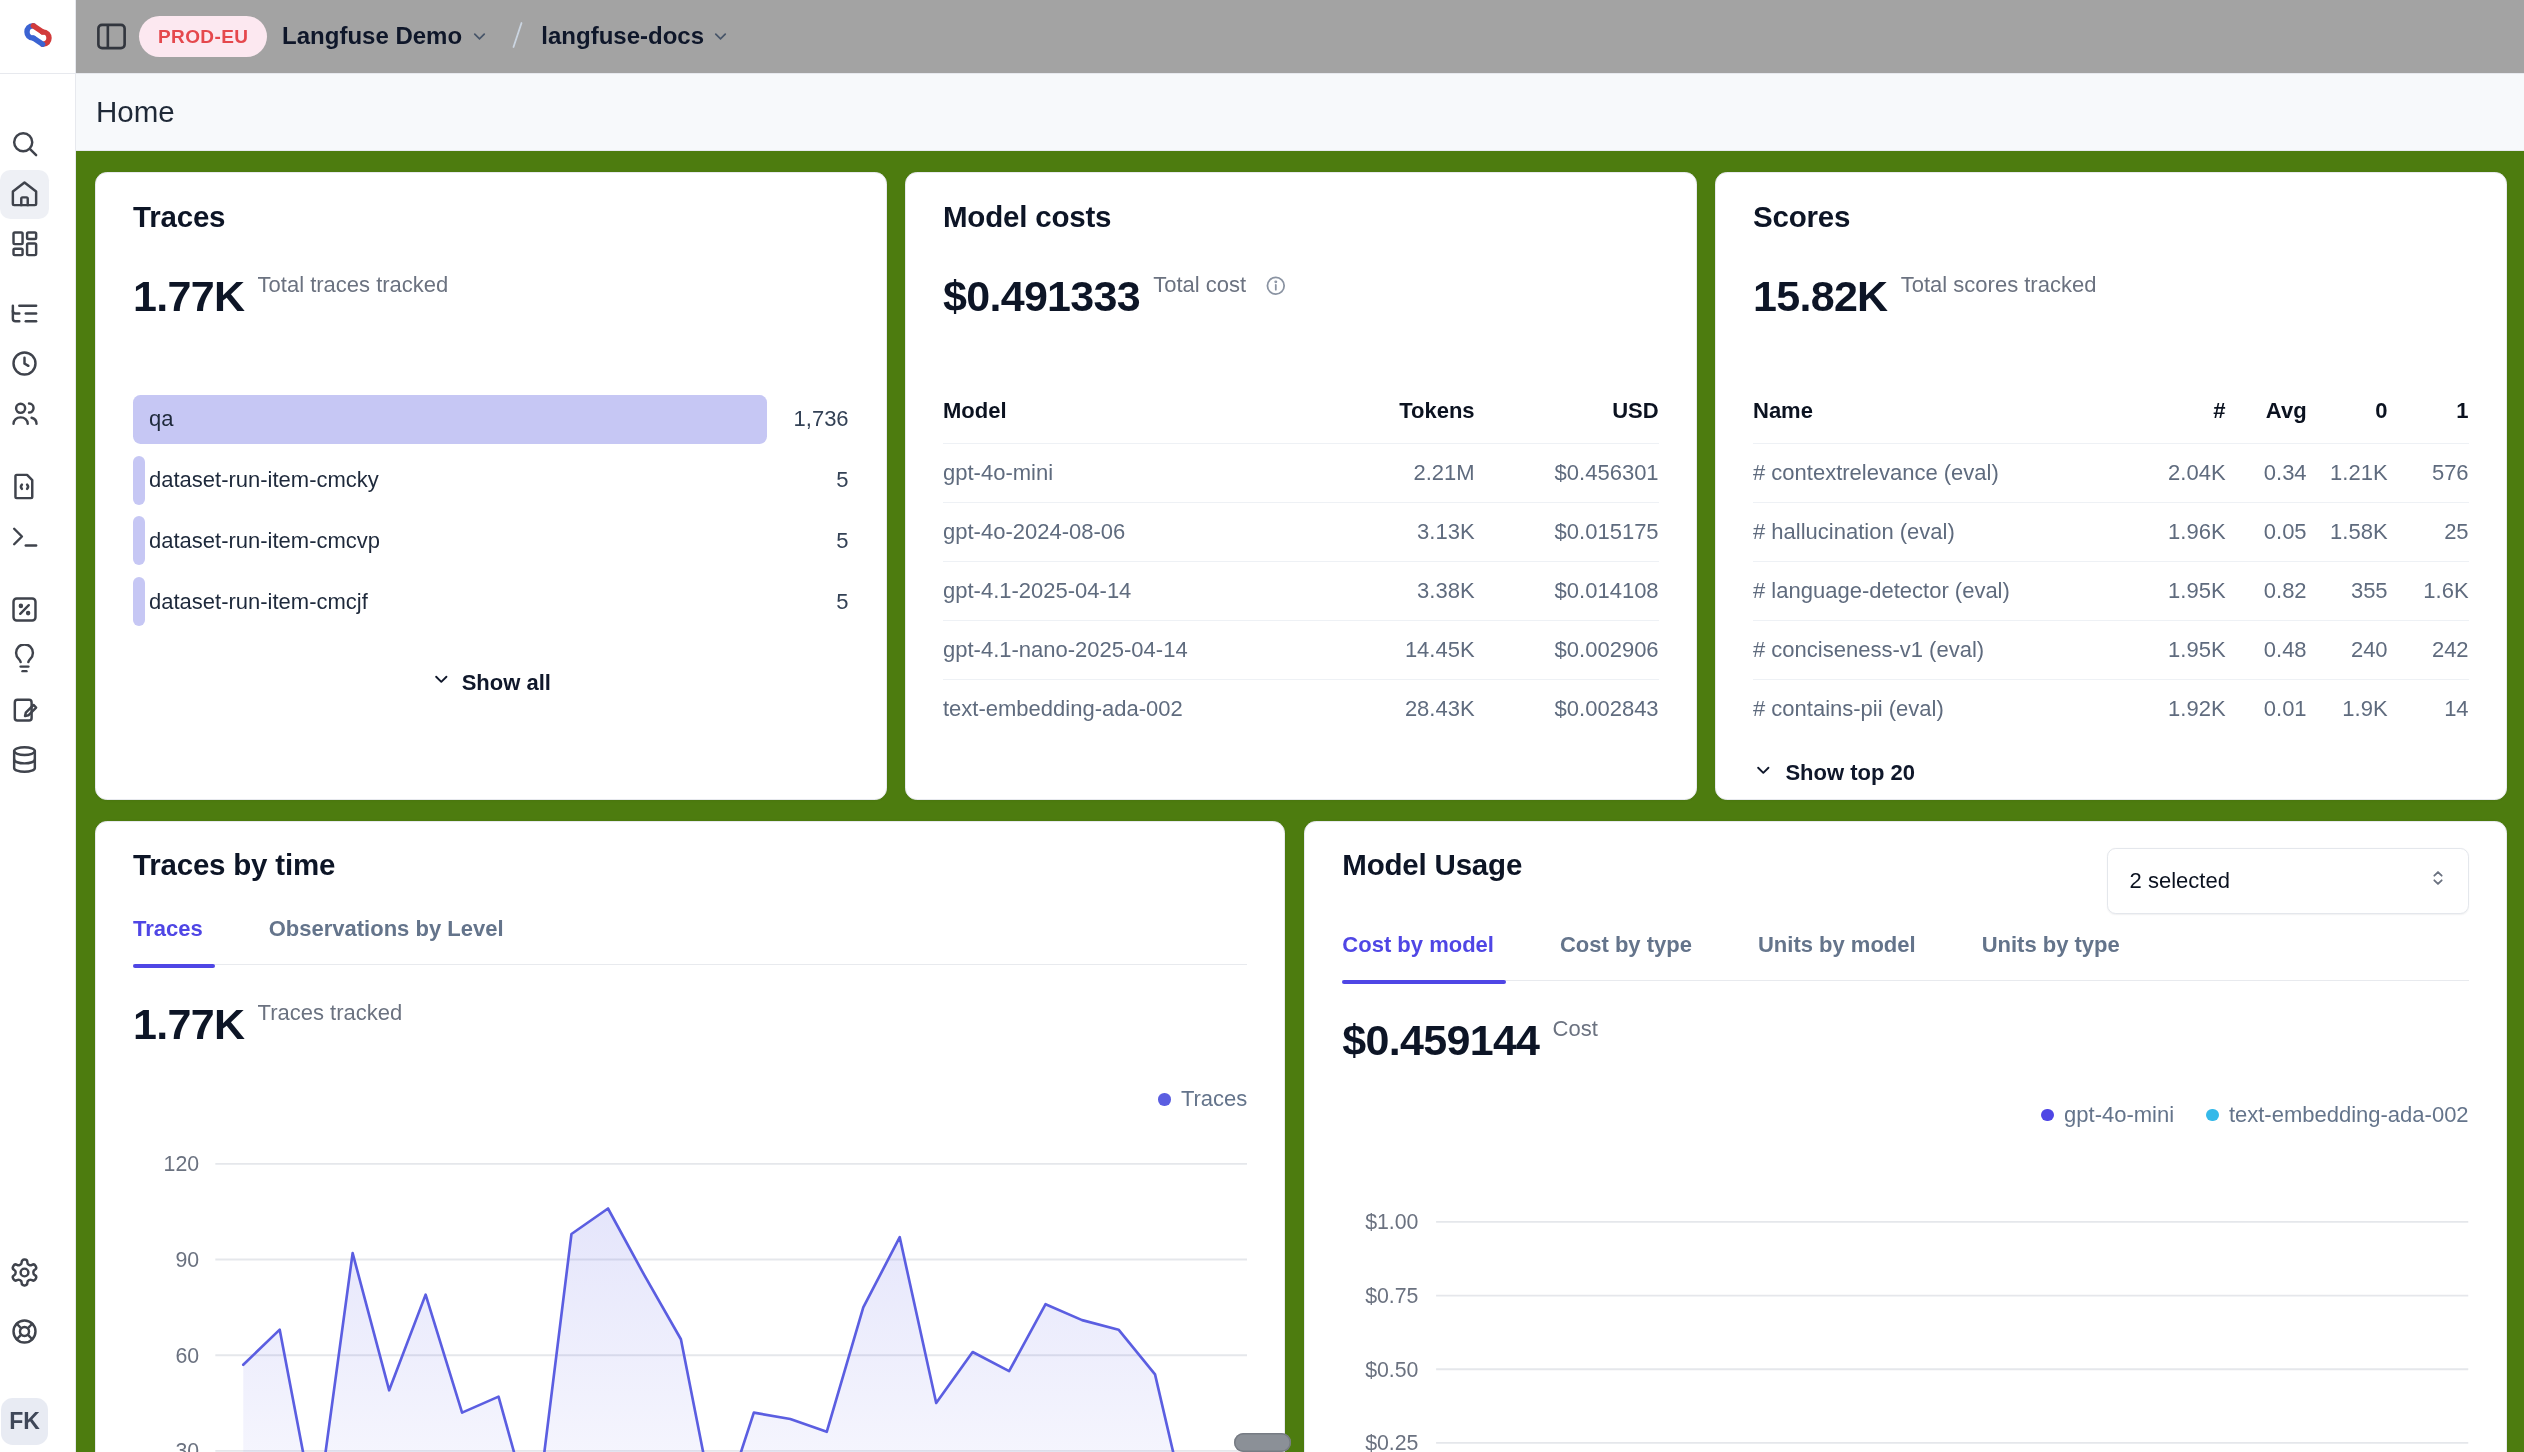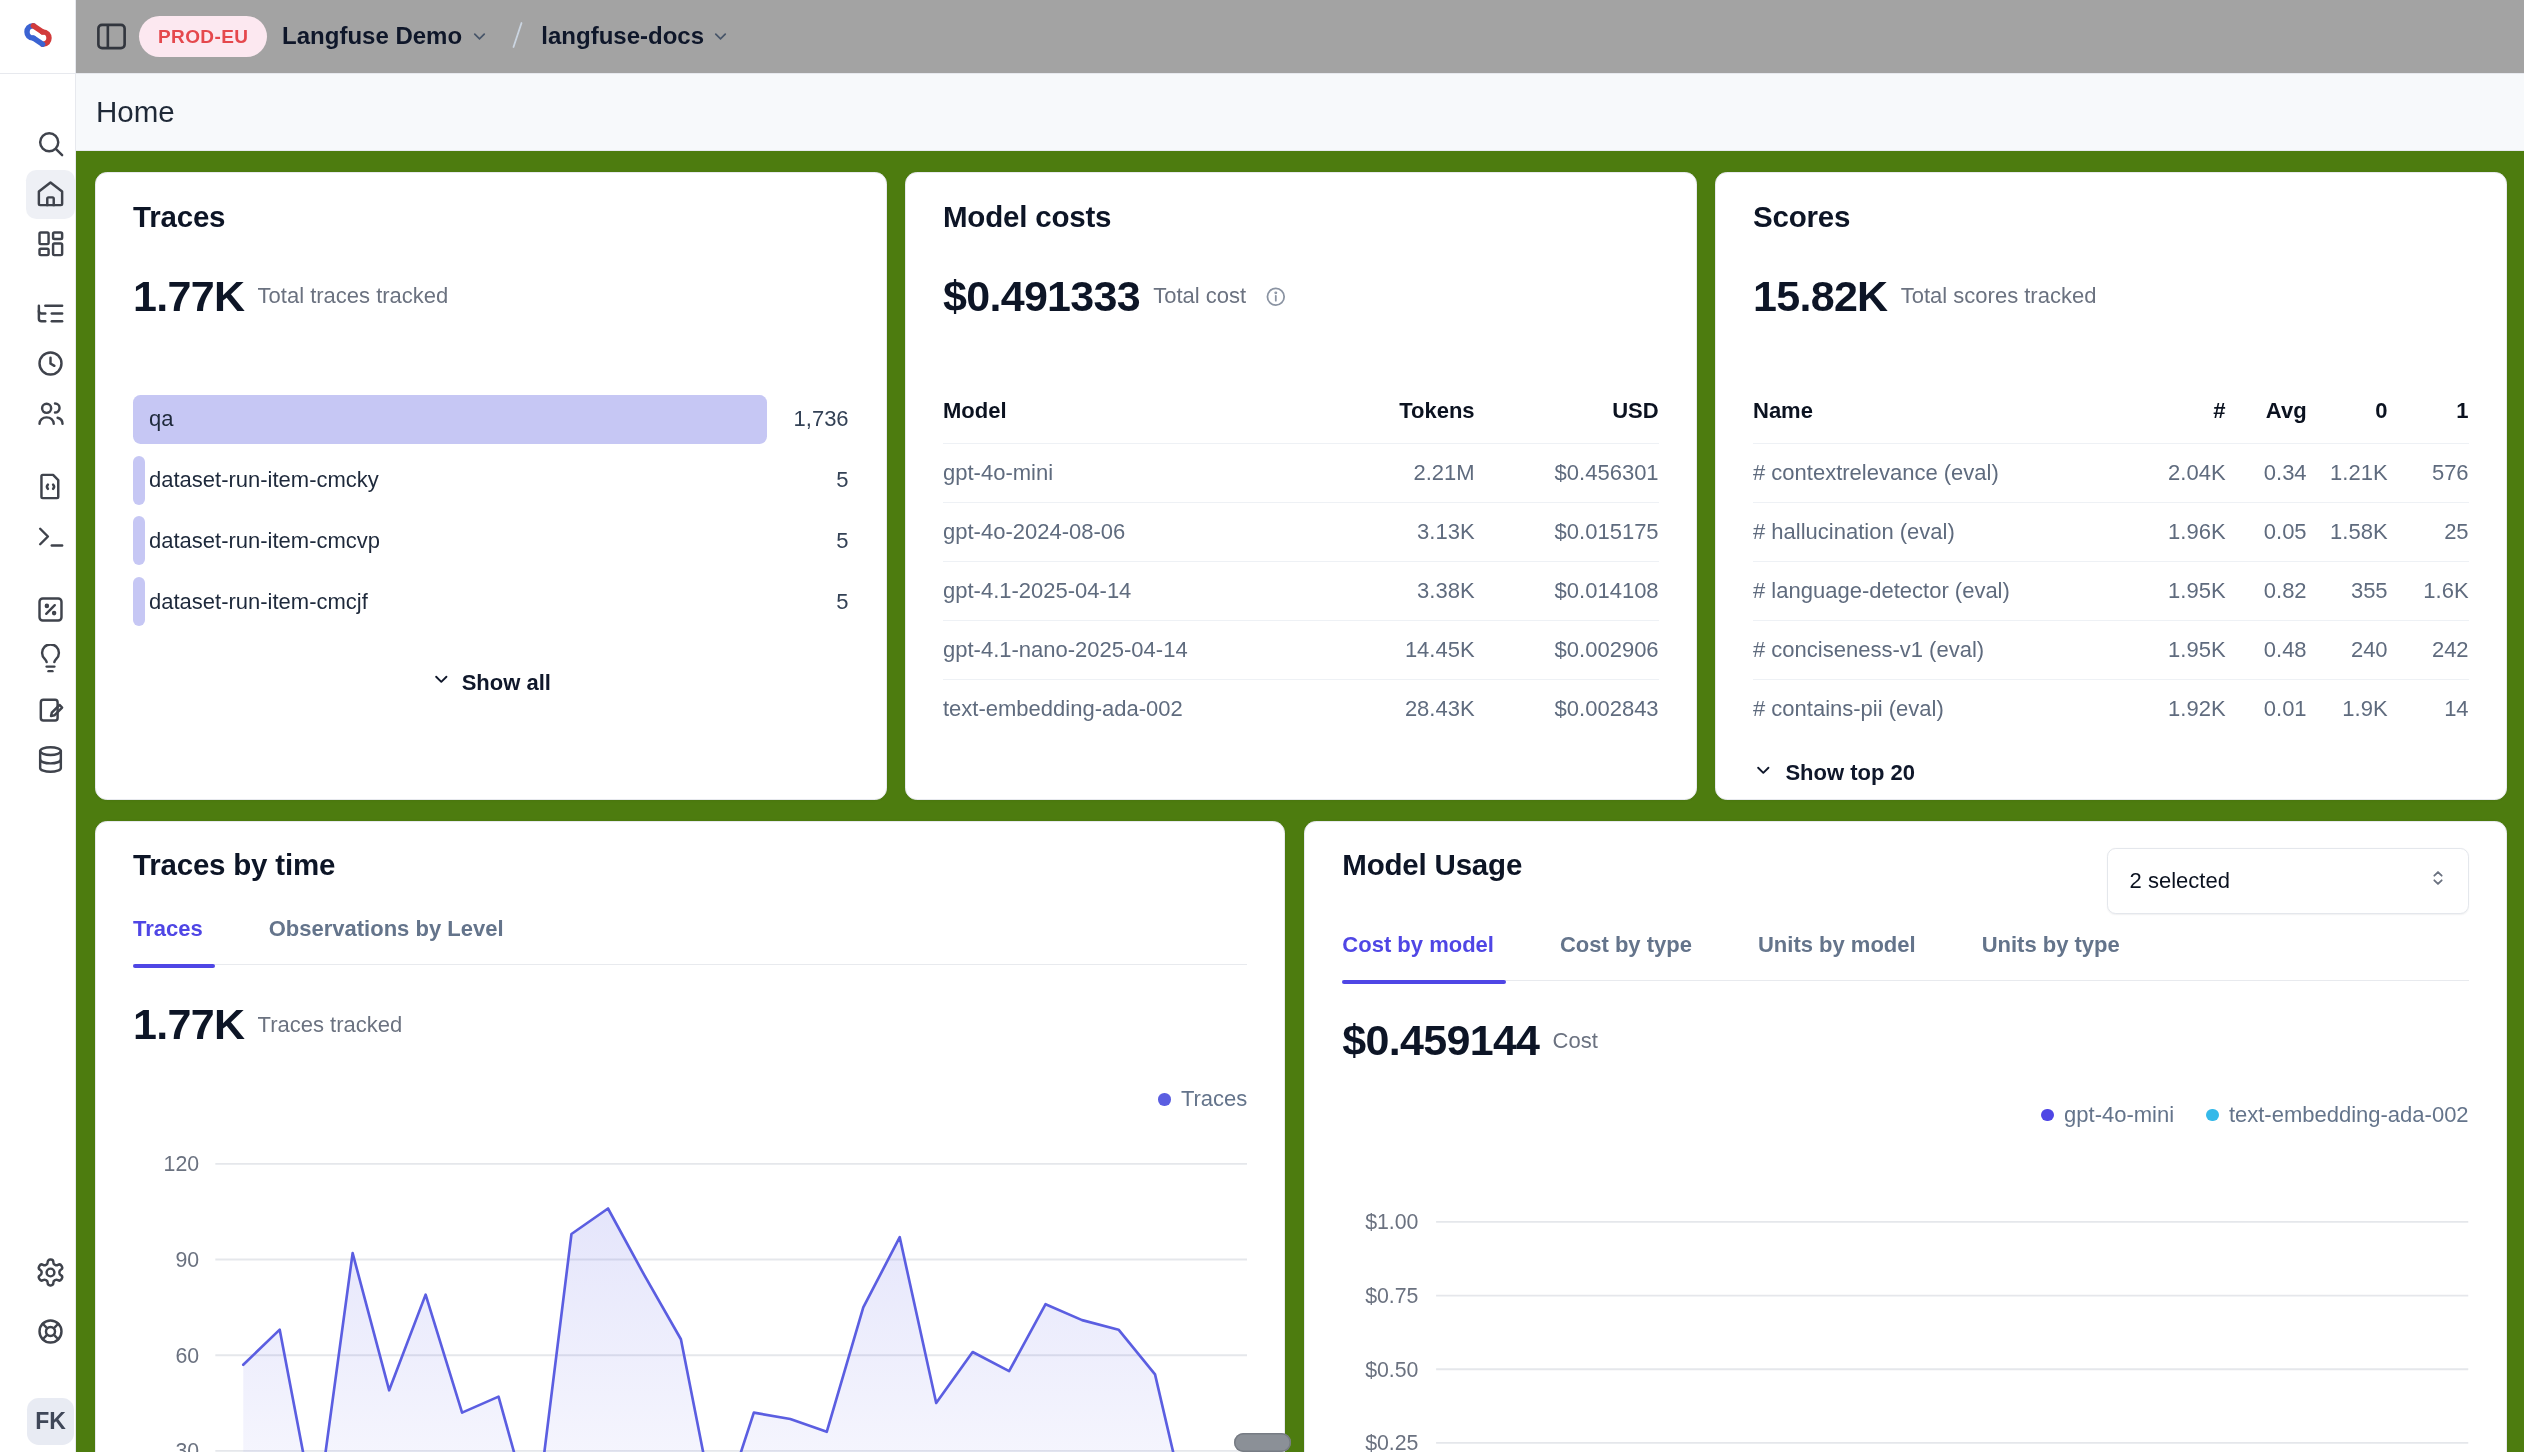--- a/index.html
+++ b/index.html
@@ -19,39 +19,39 @@
   .crumb { font-size:24px; font-weight:600; color:#0f172a; margin-left:14.7px; display:flex; align-items:center; gap:7.4px; }
   .crumb .chev { margin-top:2.9px; }
   .slash { color:#cbd5e1; margin:0 10.3px 0 16px; }
 
   .homeband { grid-column:2; grid-row:2; background:#f7f9fb; border-bottom:1.5px solid #e7e9ee;
     display:flex; align-items:center; padding-left:20px; }
   .page-title { font-size:29.5px; font-weight:400; color:#1f2937; }
 
   
   .sidebar { grid-column:1; grid-row:2 / 4; border-right:1.5px solid #e7e9ee; background:#fff;
-    display:flex; flex-direction:column; align-items:flex-end; padding-top:46px; padding-bottom:7.4px; gap:1px;margin-left:42px; }
+    display:flex; flex-direction:column; align-items:flex-start; padding-top:46px; padding-bottom:7.4px; gap:1px; }
   .s-icon { width:49px; height:49px; border-radius:10.3px; display:flex; align-items:center; justify-content:center; cursor:pointer; }
   .s-icon.active { background:#eef0f5; }
   .s-icon svg { width:31px; height:31px; stroke:#3f434c; }
   .sp26{height:19px;flex:none} .sp30{height:22px;flex:none}
   .s-bottom { margin-top:auto; display:flex; flex-direction:column; align-items:center; gap:10.3px; }
   .avatar { width:47px; height:47px; border-radius:11.8px; background:#e8ebf3; color:#3f4758;
     font-size:23px; font-weight:600; display:flex; align-items:center; justify-content:center; margin-top:29.5px; cursor:pointer; }
 
   
   .content { grid-column:2; grid-row:3; background:#4d7c0f; padding:21.4px 18.4px 0 19px; overflow:hidden; }
   .row1 { display:grid; grid-template-columns:1fr 1fr 1fr; gap:18.4px; }
   .row2 { display:grid; grid-template-columns:1fr 1.01fr; gap:19px; margin-top:20.6px; }
   .card { background:#fff; border:1.5px solid #e7e9ee; border-radius:11.8px; padding:26.5px 37px 35px 37px;
     box-shadow:0 0.7px 2.2px rgba(16,24,40,.05); position:relative; overflow:hidden; }
   .row1 .card { height:628px; }
   .row2 .card { height:663px; }
   .card-title { font-size:29.5px; font-weight:700; color:#0d1526; letter-spacing:-0.2px; }
-  .metric-row { display:flex; align-items:center; gap:13.3px; margin-top:38px; }
+  .metric-row { display:flex; align-items:flex-start; gap:13.3px; margin-top:38px; }
   .metric { font-size:43px; font-weight:700; color:#0d1526; letter-spacing:-0.7px; }
   .metric-label { font-size:22px; color:#6b7280; }
   .info-ic { margin-left:4.4px; position:relative; top:2.2px; cursor:pointer; }
 
   
   .bar-list { margin-top:74px; }
   .bar-row { position:relative; height:49px; margin-bottom:11.8px; }
   .bar-track { position:absolute; left:0; top:0; height:49px; width:634px; }
   .bar { height:100%; background:#c6c7f4; border-radius:7.4px; min-width:11.8px; }
   .bar-label { position:absolute; left:16px; top:50%; transform:translateY(-50%); font-size:22px; color:#1e293b; white-space:nowrap; }

